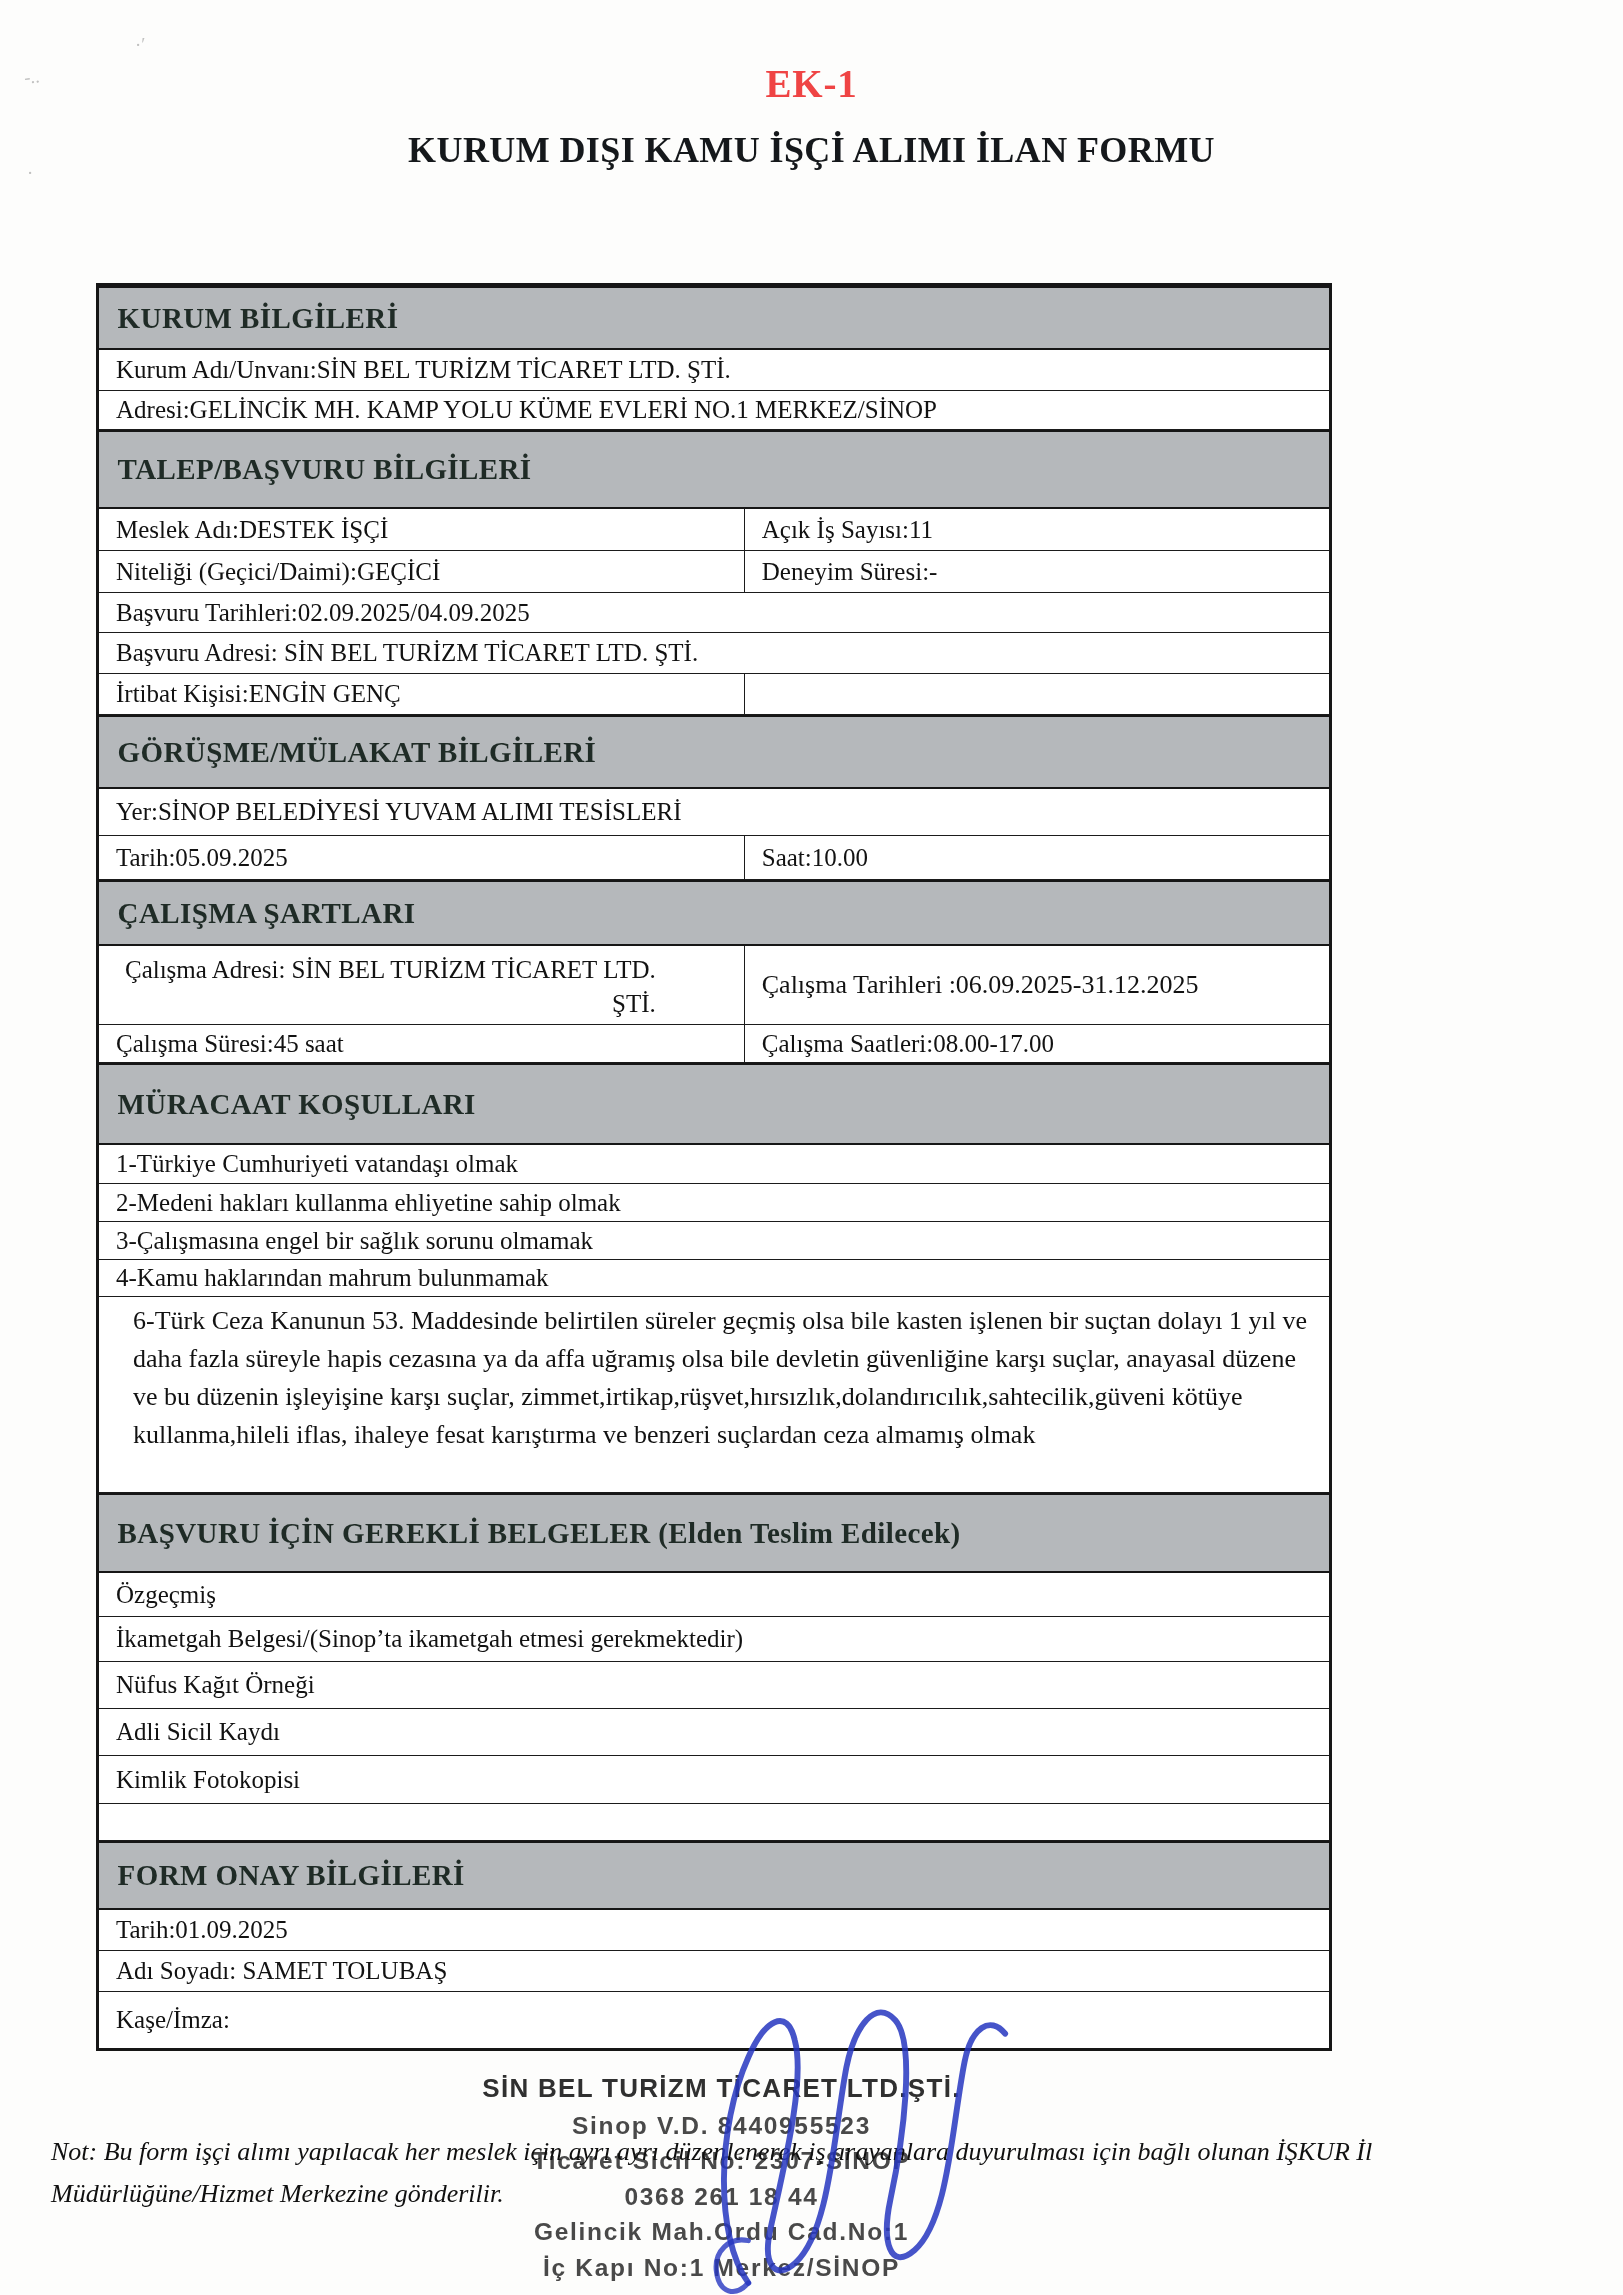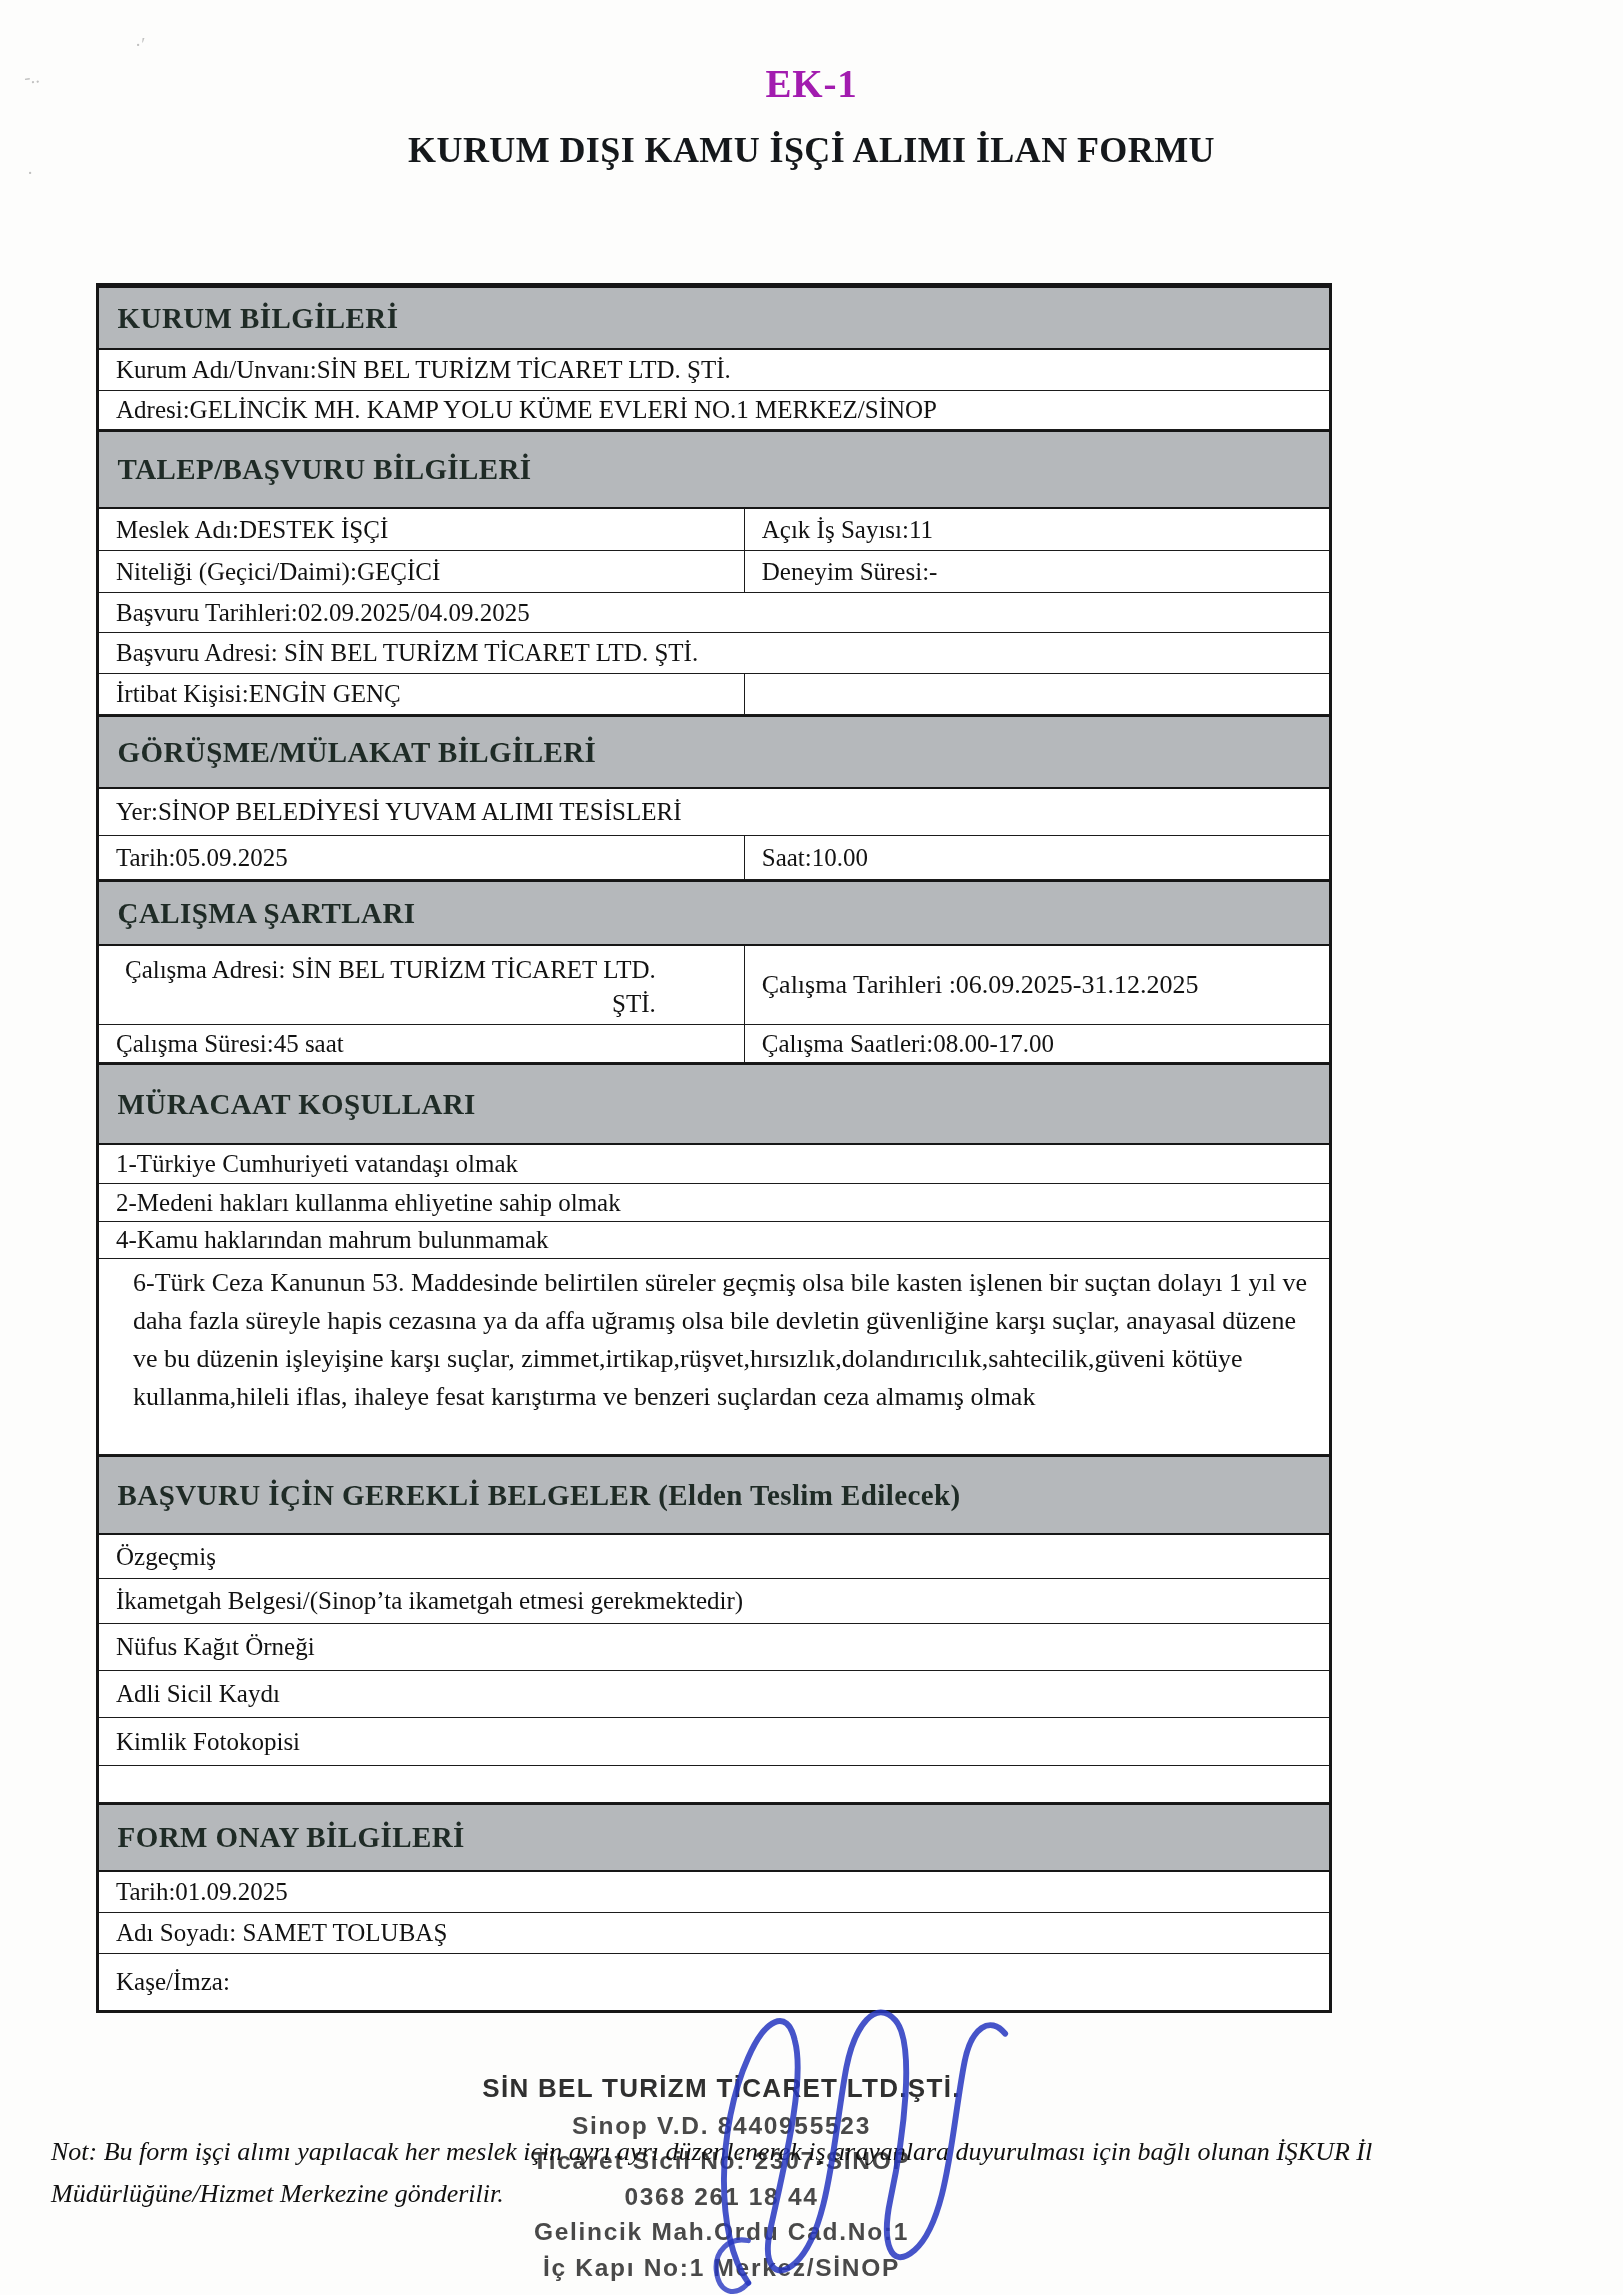--- a/index.html
+++ b/index.html
@@ -9,21 +9,21 @@
     width: 1623px; height: 2295px;
     margin: 0 auto;
     background: #fdfdfc;
     font-family: "Liberation Serif", "DejaVu Serif", serif;
     color: #141414;
     overflow: hidden;
   }
   
   .title-1 {
     position:absolute; top:61px; left:0; width:100%;
-    text-align:center; font-weight:bold; font-size:39px; color:#a21caf;
+    text-align:center; font-weight:bold; font-size:39px; color:#ef4444;
     letter-spacing:0.8px;
   }
   .title-2 {
     position:absolute; top:129px; left:0; width:100%;
     text-align:center; font-weight:bold; font-size:36px; color:#15181b;
     letter-spacing:0.4px;
   }
   
   .artifact { position:absolute; color:#8f8f8f; font-size:18.6px; opacity:.55; }
   
@@ -132,20 +132,21 @@
       <div class="cell-r" style="font-size:26px;">Çalışma Tarihleri :06.09.2025-31.12.2025</div>
     </div>
     <div class="row nopad" style="height:38px">
       <div class="cell-l">Çalışma Süresi:45 saat</div>
       <div class="cell-r">Çalışma Saatleri:08.00-17.00</div>
     </div>
 
     <div class="band" style="height:82px">MÜRACAAT KOŞULLARI</div>
     <div class="row" style="height:39px">1-Türkiye Cumhuriyeti vatandaşı olmak</div>
     <div class="row" style="height:38px">2-Medeni hakları kullanma ehliyetine sahip olmak</div>
+    <div class="row" style="height:38px">3-Çalışmasına engel bir sağlık sorunu olmamak</div>
     <div class="row" style="height:37px">4-Kamu haklarından mahrum bulunmamak</div>
     <div class="row" style="height:196px; align-items:flex-start;">
       <span class="para">6-Türk Ceza Kanunun 53. Maddesinde belirtilen süreler geçmiş olsa bile kasten işlenen bir suçtan dolayı 1 yıl ve daha fazla süreyle hapis cezasına ya da affa uğramış olsa bile devletin güvenliğine karşı suçlar, anayasal düzene ve bu düzenin işleyişine karşı suçlar, zimmet,irtikap,rüşvet,hırsızlık,dolandırıcılık,sahtecilik,güveni kötüye kullanma,hileli iflas, ihaleye fesat karıştırma ve benzeri suçlardan ceza almamış olmak</span>
     </div>
 
     <div class="band" style="height:80px">BAŞVURU İÇİN GEREKLİ BELGELER (Elden Teslim  Edilecek)</div>
     <div class="row" style="height:44px">Özgeçmiş</div>
     <div class="row" style="height:45px">İkametgah Belgesi/(Sinop’ta ikametgah etmesi gerekmektedir)</div>
     <div class="row" style="height:47px">Nüfus Kağıt Örneği</div>
     <div class="row" style="height:47px">Adli Sicil Kaydı</div>

